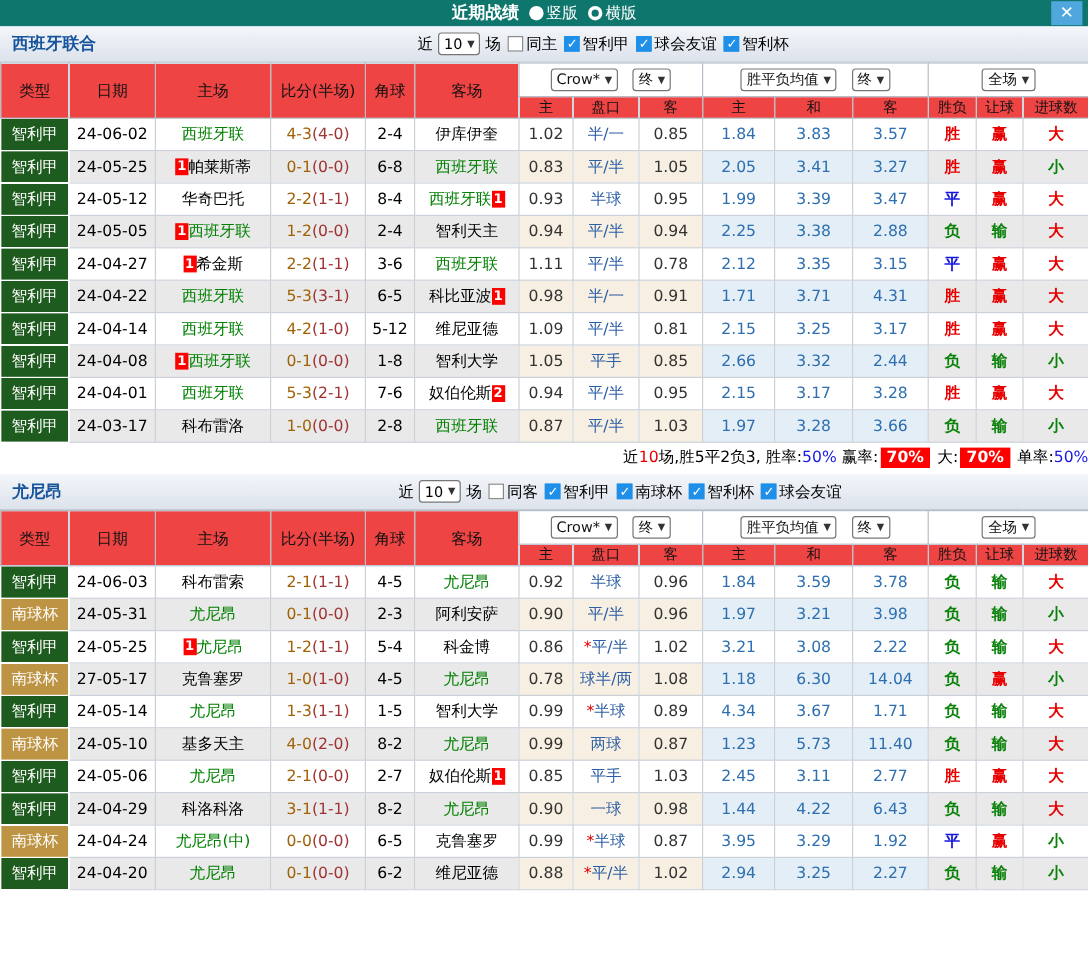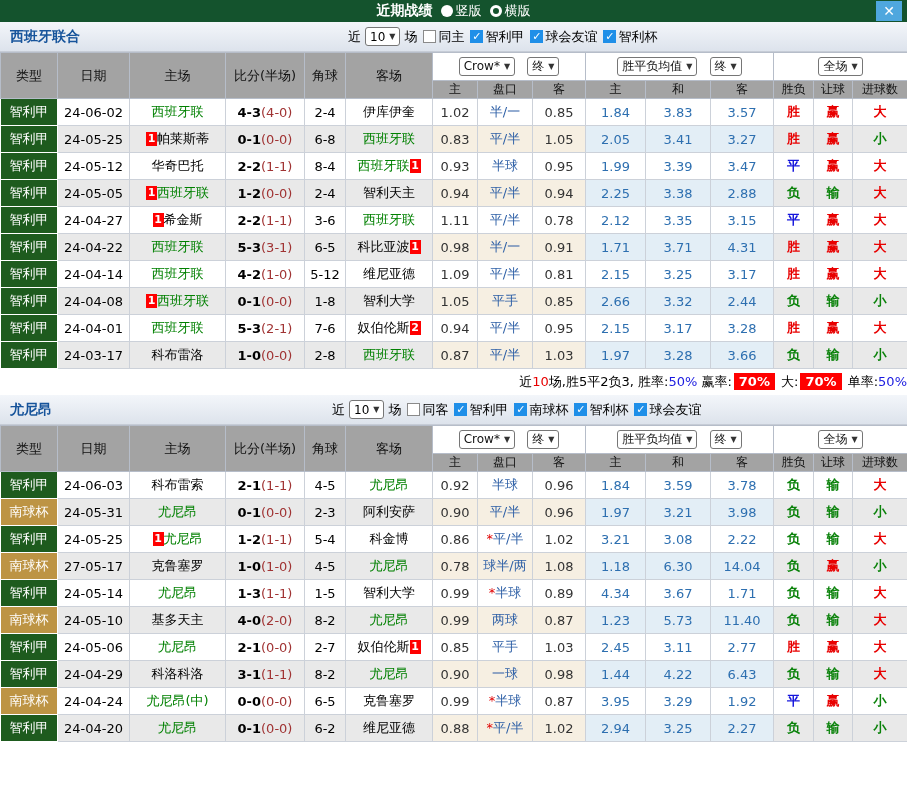--- a/index.html
+++ b/index.html
@@ -1,19 +1,19 @@
 <!DOCTYPE html>
 <html><head>
 <meta charset="utf-8">
 <style>
   * { box-sizing: border-box; }
   body { margin:0; width:907px; background:#fff; font-family:"DejaVu Sans","Liberation Sans",sans-serif; font-size:13px; color:#000; }
 
   
-  .titlebar { height:22px; background:#14532d; position:relative; display:flex; align-items:center; justify-content:center; color:#fff; }
+  .titlebar { height:22px; background:#0f766e; position:relative; display:flex; align-items:center; justify-content:center; color:#fff; }
   .title { font-weight:bold; font-size:14px; }
   .radio-opt { display:inline-flex; align-items:center; margin-left:8px; font-size:13px; cursor:pointer; }
   .radio { width:12px; height:12px; border-radius:50%; margin-right:3px; display:inline-block; }
   .radio.on { background:#fff; }
   .radio.off { border:3px solid #fff; background:transparent; }
   .close-btn { position:absolute; right:5px; top:1px; width:26px; height:20px; background:#4fa7de; color:#fff; font-weight:bold; text-align:center; line-height:20px; font-size:14px; cursor:pointer; }
 
   
   .filter-row { height:30px; background:linear-gradient(#f3f6fa,#dde3ec); position:relative; display:flex; align-items:center; border-bottom:1px solid #c6ccd6; }
   .team { color:#17549b; font-weight:bold; font-size:14px; margin-left:10px; }
@@ -22,35 +22,35 @@
   .f2 .filters { left:332px; }
   .sel { display:inline-flex; align-items:center; background:#fff; border:1px solid #767676; border-radius:3px; padding:0 4px; height:19px; font-size:12px; margin:0 4px; cursor:pointer; }
   .caret { margin-left:4px; font-size:8px; color:#333; }
   .cb-item { display:inline-flex; align-items:center; margin-left:6px; cursor:pointer;justify-content:space-between; }
   .cb { width:13px; height:13px; display:inline-block; background:#fff; border:1px solid #8a8a8a; margin-right:2px; font-size:11px; line-height:12px; text-align:center; font-weight:bold; color:#fff; }
   .cb.checked { background:#1f8fe8; border-color:#1f8fe8; }
 
   
   table { border-collapse:collapse; table-layout:fixed; width:907px; font-size:13px; }
   th, td { border:1px solid #ccd1d9; text-align:center; padding:0; overflow:hidden; white-space:nowrap; }
-  thead th { background:#a3a3a3; font-weight:normal; color:#111; border-color:#b6bdc9; }
+  thead th { background:#ef4444; font-weight:normal; color:#111; border-color:#b6bdc9; }
   th.band { background:#fff; height:28px; }
   tr.subhead th { height:17px; font-size:12px; }
   tbody td { height:27px; }
   tbody tr:nth-child(odd) td { background:#fff; }
   tbody tr:nth-child(even) td { background:#e9e9e9; }
   tbody td.c-type { color:#fff; border-color:#fff; }
   tbody td.c-oh, tbody td.c-oa { background:#fdf8f0; color:#333;margin-left:45px; }
   tbody td.c-line { background:#fdf8f0; color:#2d5fa6; }
   tbody tr:nth-child(even) td.c-oh, tbody tr:nth-child(even) td.c-oa,
   tbody tr:nth-child(even) td.c-line { background:#f6efe2; }
   tbody td.c-av { background:#eef6fb; color:#2d6fb0; }
   tbody tr:nth-child(even) td.c-av { background:#e3eef6; }
   td.c-res { font-weight:bold; }
-  .sc-m { color:#000000; font-weight:bold;text-align:right; }
+  .sc-m { color:#a16207; font-weight:normal;text-align:right; }
   .sc-h { color:#a03333; }
   .team-green { color:#008000; }
   .card { display:inline-block; min-width:11px; height:14px; background:#f00; color:#fff; font-size:11px; line-height:14px; font-weight:bold; padding:0 1px; vertical-align:1px; }
   .star { color:#e00000; }
 
   
   .summary { height:26px; line-height:26px; text-align:right; font-size:13px; }
   .s-p { color:#000; }
   .s-r { color:#e80000; }
   .s-b { color:#1a1ae0; }

